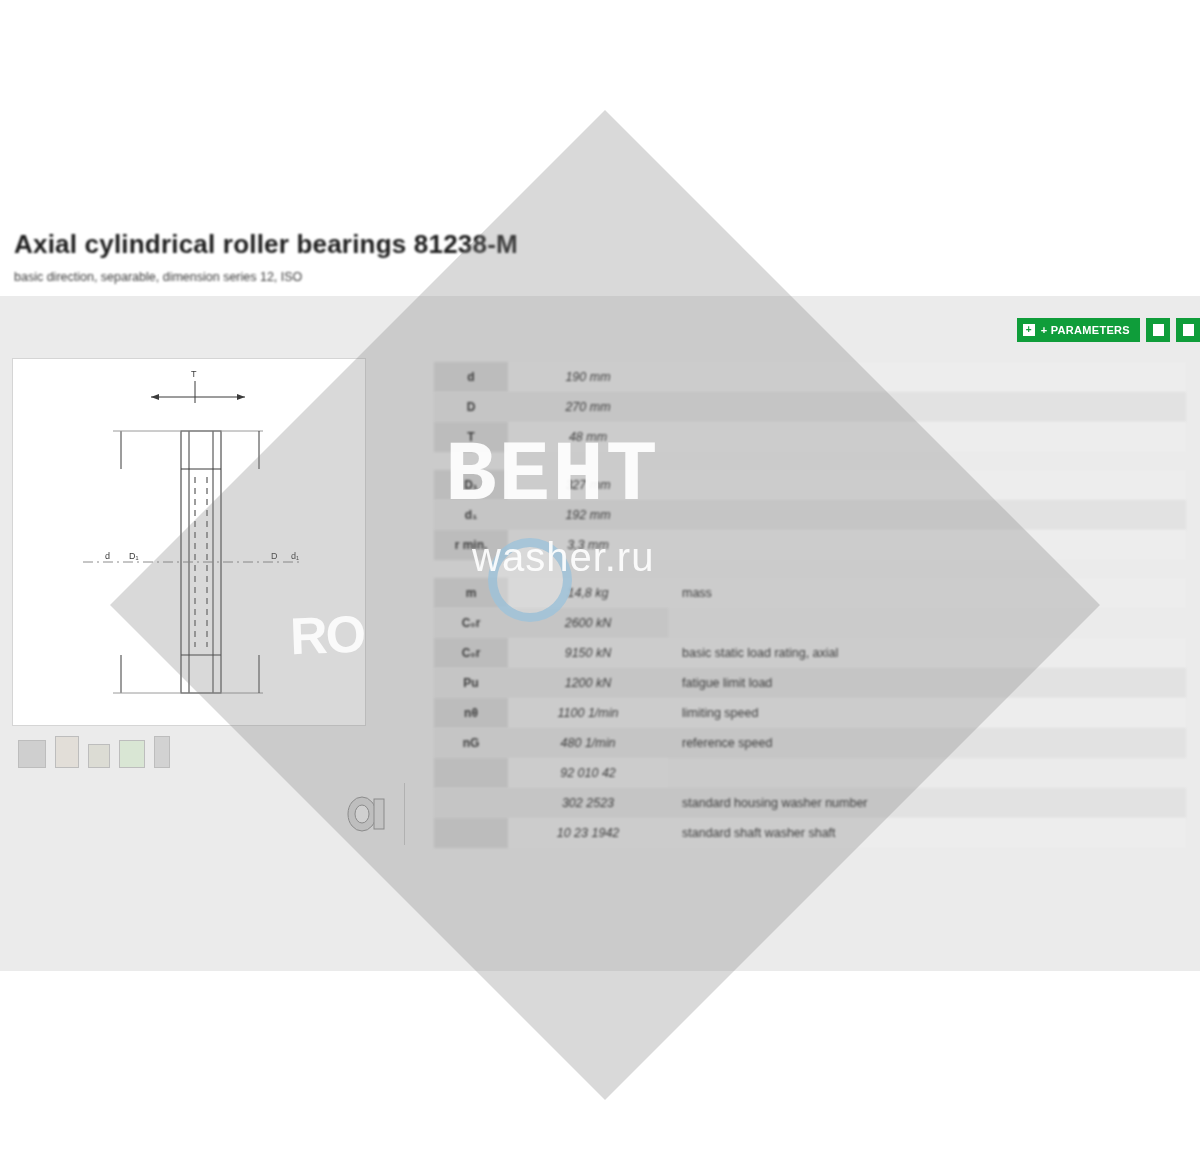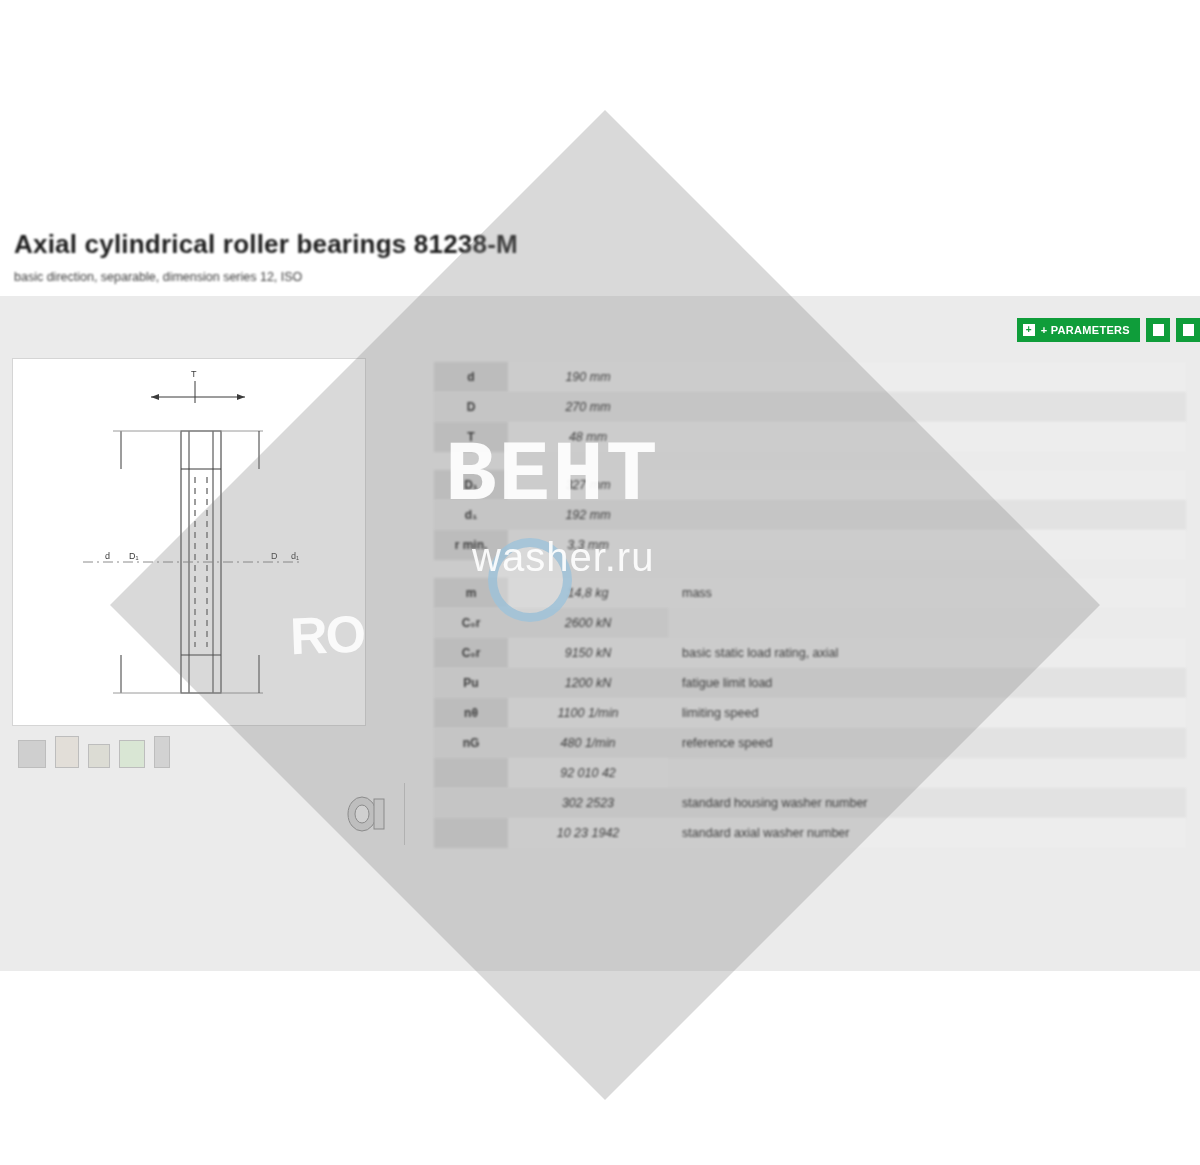--- a/index.html
+++ b/index.html
@@ -408,21 +408,21 @@
         <div class="val">92 010 42</div>
       </div>
       <div class="spec-row alt">
         <div class="sym"></div>
         <div class="val">302 2523</div>
         <div class="desc">standard housing washer number</div>
       </div>
       <div class="spec-row">
         <div class="sym"></div>
         <div class="val">10 23 1942</div>
-        <div class="desc">standard axial washer number</div>
+        <div class="desc">standard shaft washer shaft</div>
       </div>
 
     </div>
   </div>
 
   <div class="wm-diag"></div>
   <div class="wm-text">
     <div class="wm-left">RO</div>
     <div class="wm-ring"></div>
     <div class="wm-big">BEHT</div>

